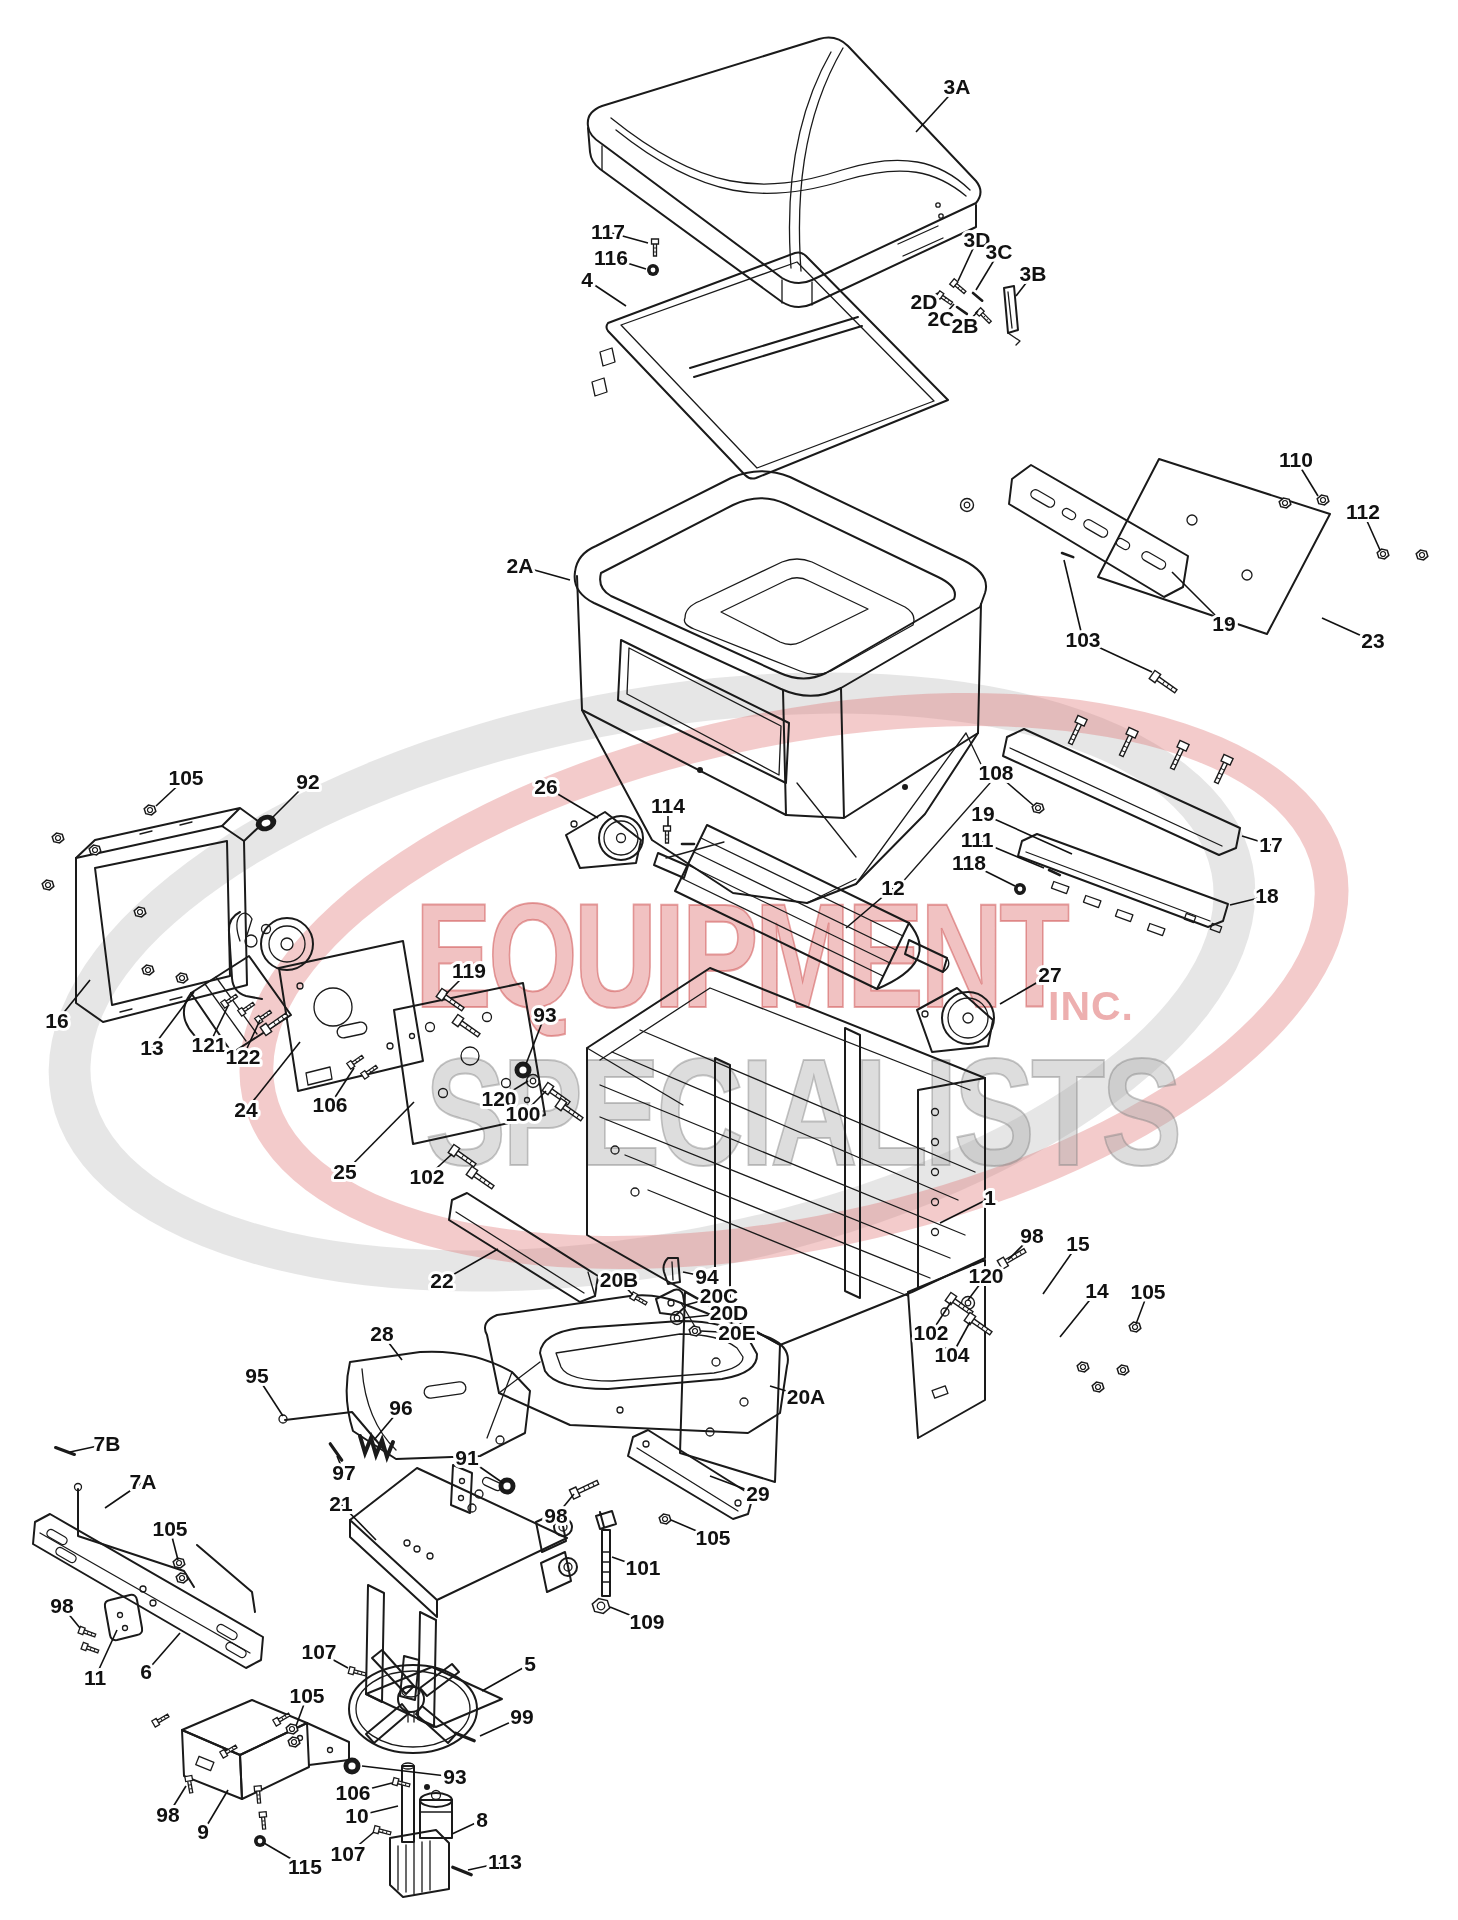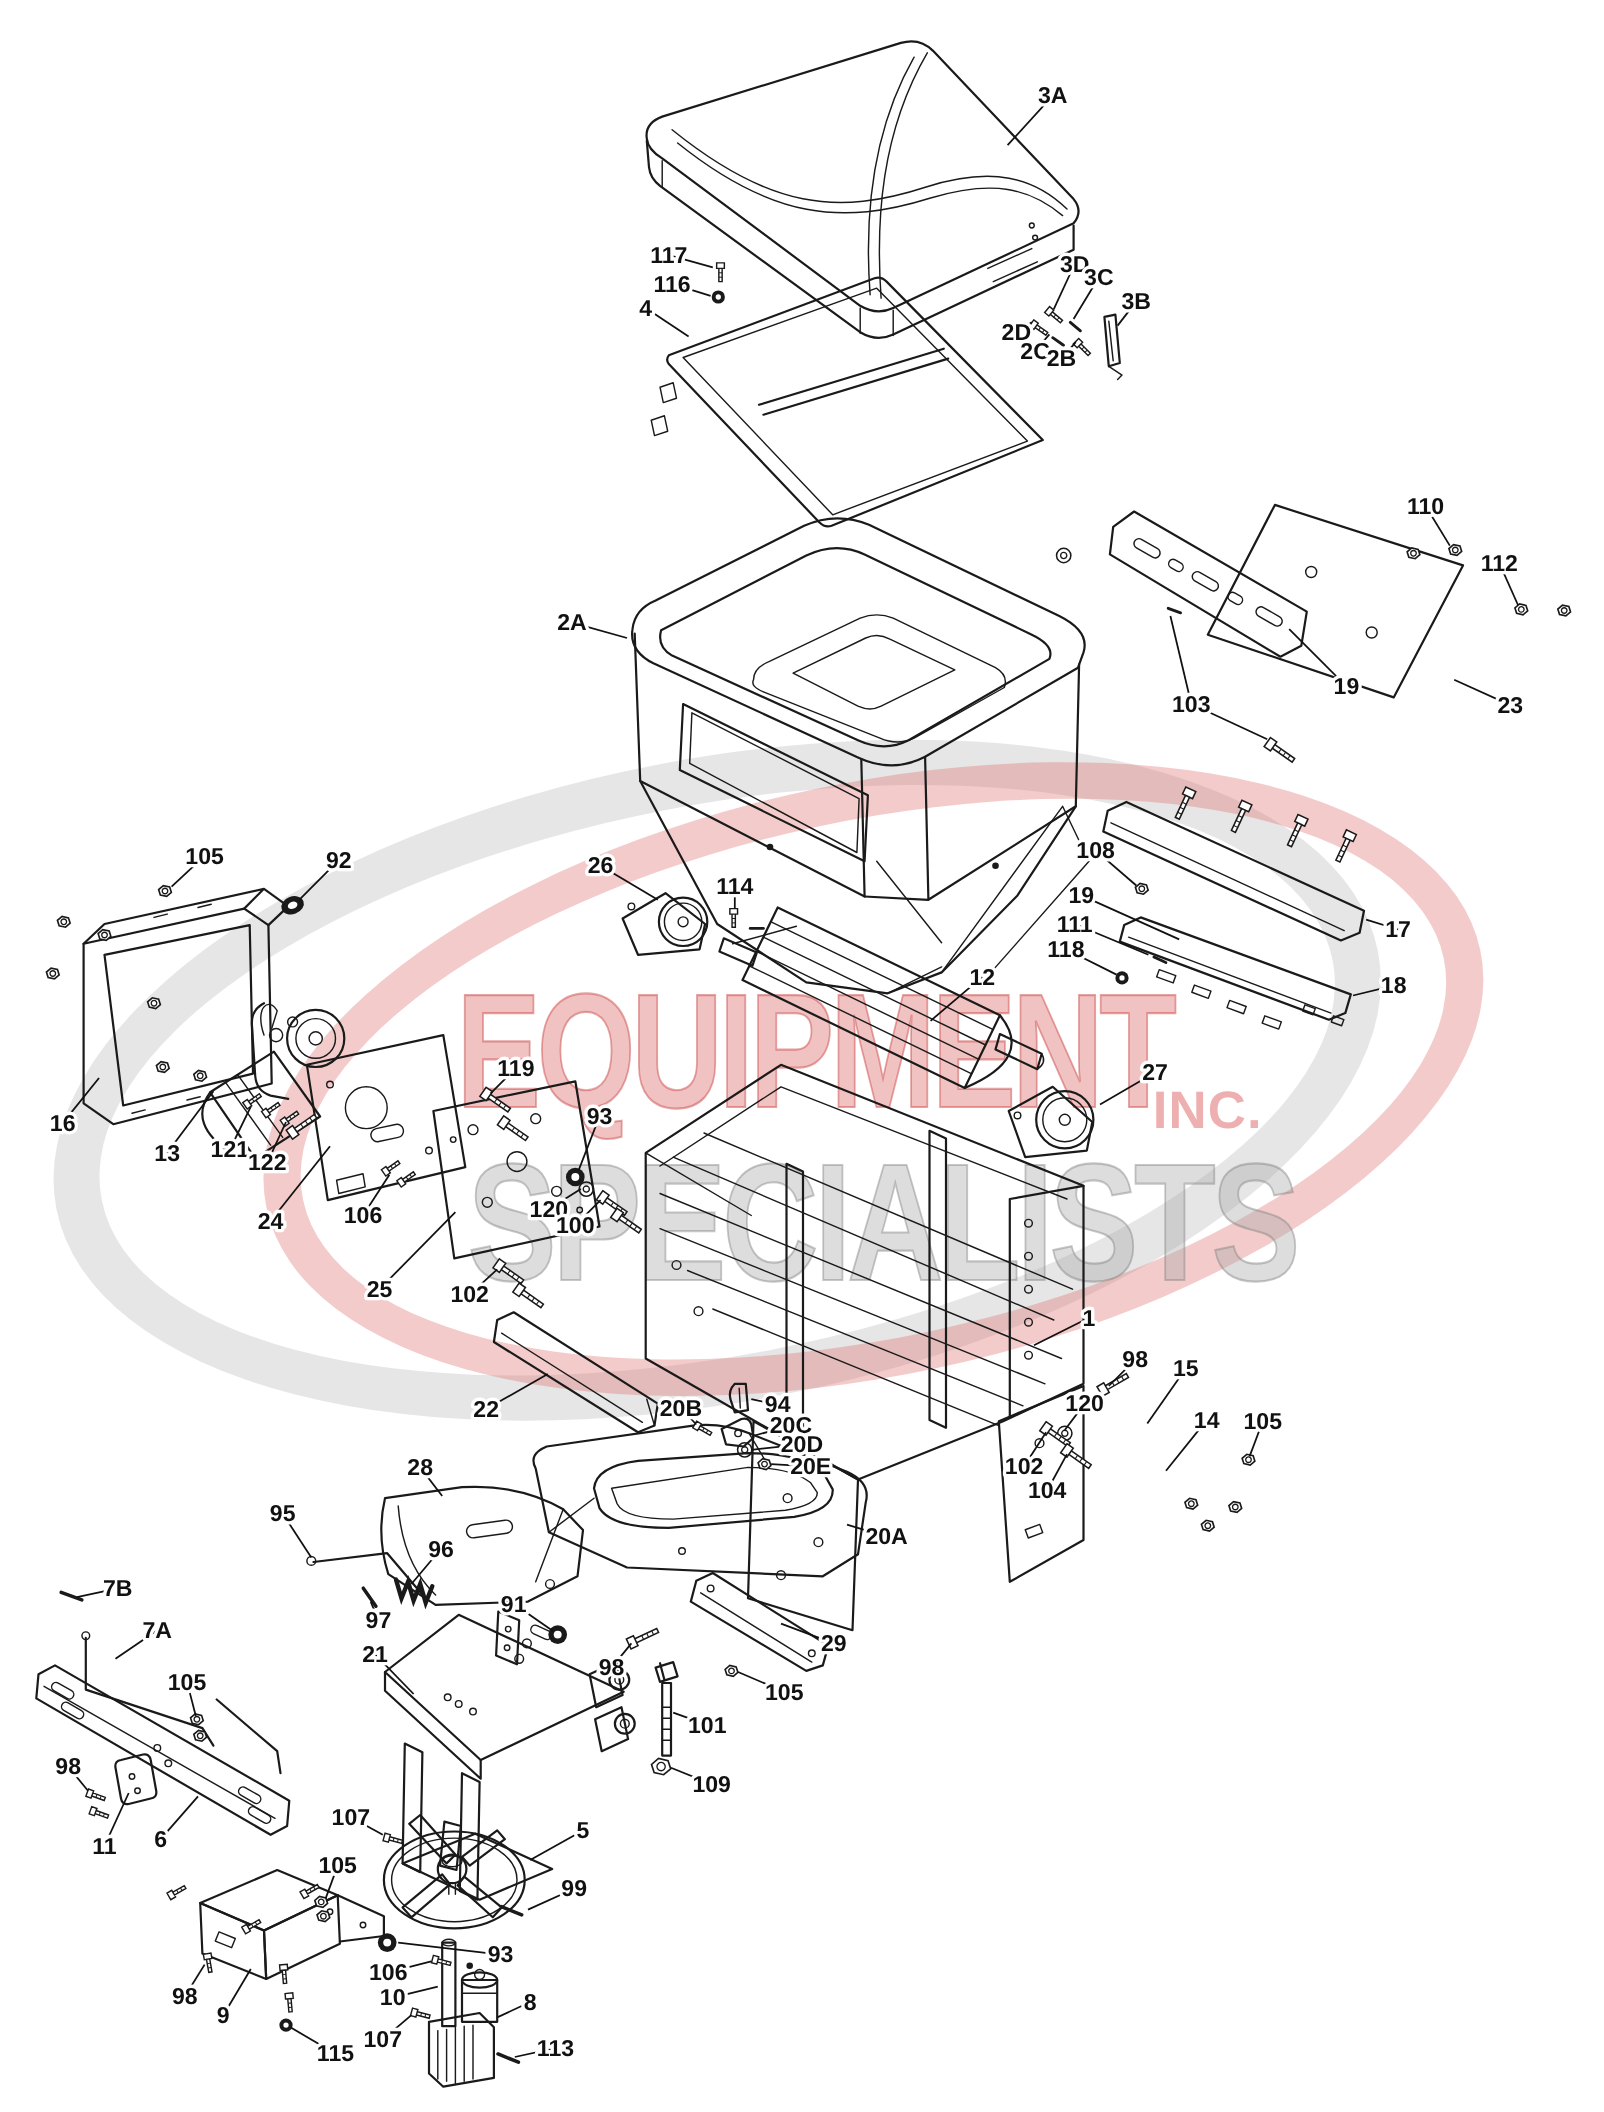--- a/index.html
+++ b/index.html
@@ -9,21 +9,21 @@
   .wm-ring{position:absolute;border-radius:50%;}
   .ring-gray{left:40px;top:690px;width:1140px;height:500px;border:42px solid rgba(190,190,190,0.38);transform:rotate(-11deg);}
   .ring-red{left:230px;top:712px;width:1060px;height:470px;border:34px solid rgba(224,118,118,0.38);transform:rotate(-12deg);}
   .wm-text{position:absolute;font-weight:bold;white-space:nowrap;text-align:center;line-height:1;}
   .wm-line1{left:340px;top:882px;width:680px;font-size:148px;letter-spacing:-5px;
             color:rgba(222,110,110,0.42);-webkit-text-stroke:2px rgba(205,75,75,0.5);
             transform:scaleX(0.78);transform-origin:center;}
   .wm-line2{left:350px;top:1036px;width:750px;font-size:152px;letter-spacing:-5px;
             color:rgba(170,170,170,0.40);-webkit-text-stroke:2px rgba(130,130,130,0.45);
             transform:scaleX(0.80);transform-origin:center;}
-  .wm-inc{left:1048px;top:986px;font-size:48px;letter-spacing:1px;color:rgba(222,110,110,0.55);}
+  .wm-inc{left:1048px;top:986px;font-size:41px;letter-spacing:1px;color:rgba(222,110,110,0.55);}
   
   svg.art{position:absolute;left:0;top:0;}
   .p{fill:none;stroke:#1a1a1a;stroke-width:2;stroke-linejoin:round;stroke-linecap:round;}
   .t{fill:none;stroke:#1a1a1a;stroke-width:1.3;stroke-linejoin:round;stroke-linecap:round;}
   .callout-text{font-family:"Liberation Sans",sans-serif;font-weight:bold;font-size:21px;fill:#111;
                 paint-order:stroke;stroke:#ffffff;stroke-width:6px;stroke-linejoin:round;}
   .leader{stroke:#111;stroke-width:1.6;fill:none;}
 </style>
 </head>
 <body>

